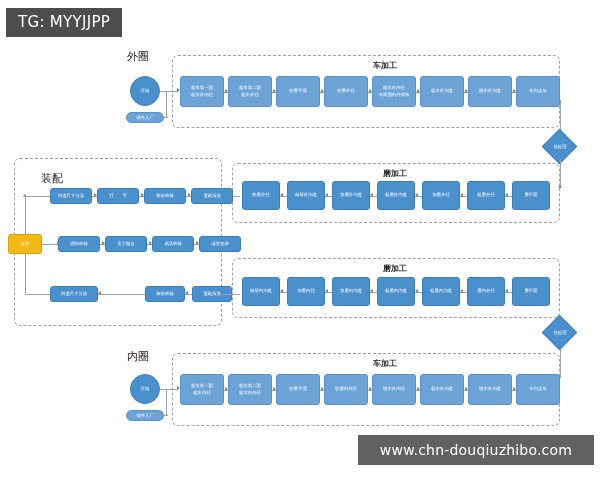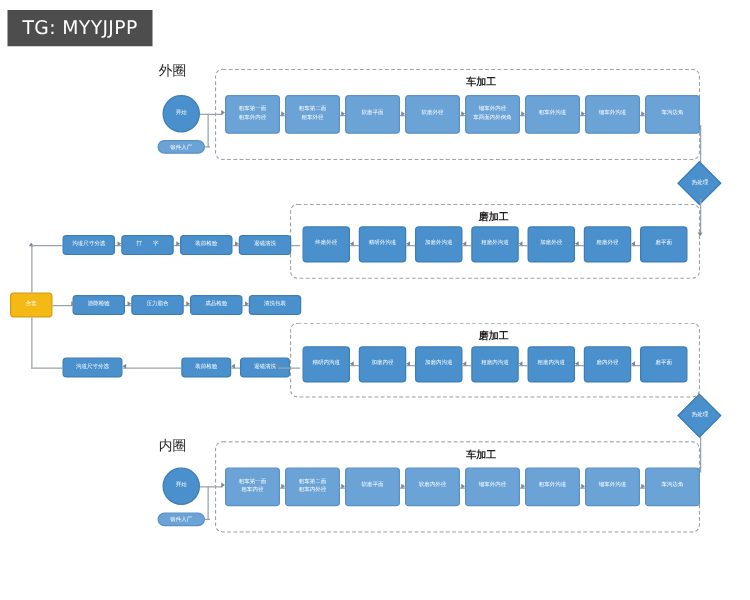--- a/index.html
+++ b/index.html
@@ -182,20 +182,23 @@
       <div class="arrow-l" style="left: 460px; top: 192.5px;"></div>
       <div class="node" style="left: 467px; top: 181px; width: 38px; height: 29px;">粗磨外径</div>
       <div class="hline" style="left: 505px; top: 195.5px; width: 7px;"></div>
       <div class="arrow-l" style="left: 505px; top: 192.5px;"></div>
       <div class="node" style="left: 512px; top: 181px; width: 38px; height: 29px;">磨平面</div>
     </div>
 
   <div class="hline" style="left:222px; top:196px; width:18px;"></div>
   <div class="arrow-l" style="left:220px; top:193px;"></div>
 
+  <div class="group" style="left:14px; top:158px; width:208px; height:168px;">
+    <div class="stage-title big" style="left:26px; top:12px;">装配</div>
+  </div>
 
   <div class="node yellow" style="left:8px; top:234px; width:34px; height:20px;">合套</div>
 
   <div class="vline" style="left:25px; top:196px; height:38px;"></div>
   <div class="arrow-u" style="left:23px; top:194px;"></div>
   <div class="vline" style="left:25px; top:254px; height:41px;"></div>
   <div class="hline" style="left:25px; top:196px; width:25px;"></div>
   <div class="hline" style="left:25px; top:294px; width:25px;"></div>
 
   <div id="asm-top-steps">
@@ -302,13 +305,14 @@
       <div class="arrow-r" style="left: 513px; top: 386.5px;"></div>
       <div class="node pale" style="left: 516px; top: 374px; width: 44px; height: 31px;">车沟边角</div>
     </div>
 
   <div class="vline" style="left:560px; top:345px; height:33px;"></div>
   <div class="diamond" style="left:547px; top:320px; width:25px; height:25px;"></div>
   <div class="diamond-label" style="left:541px; top:326px; width:38px; height:12px;">热处理</div>
   <div class="vline" style="left:560px; top:318px; height:0px;"></div>
   <div class="arrow-u" style="left:558px; top:316px;"></div>
 
+  <div class="watermark">www.chn-douqiuzhibo.com</div>
 </div>
 
 </body></html>

